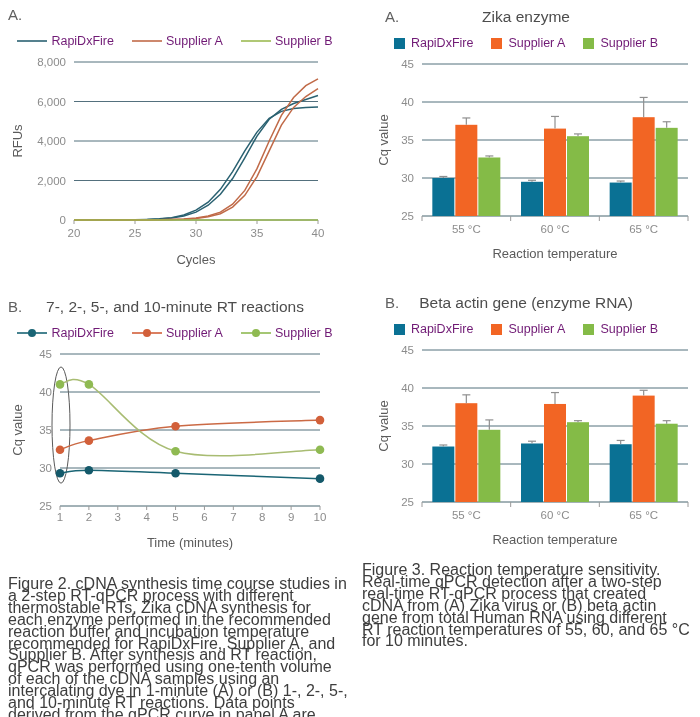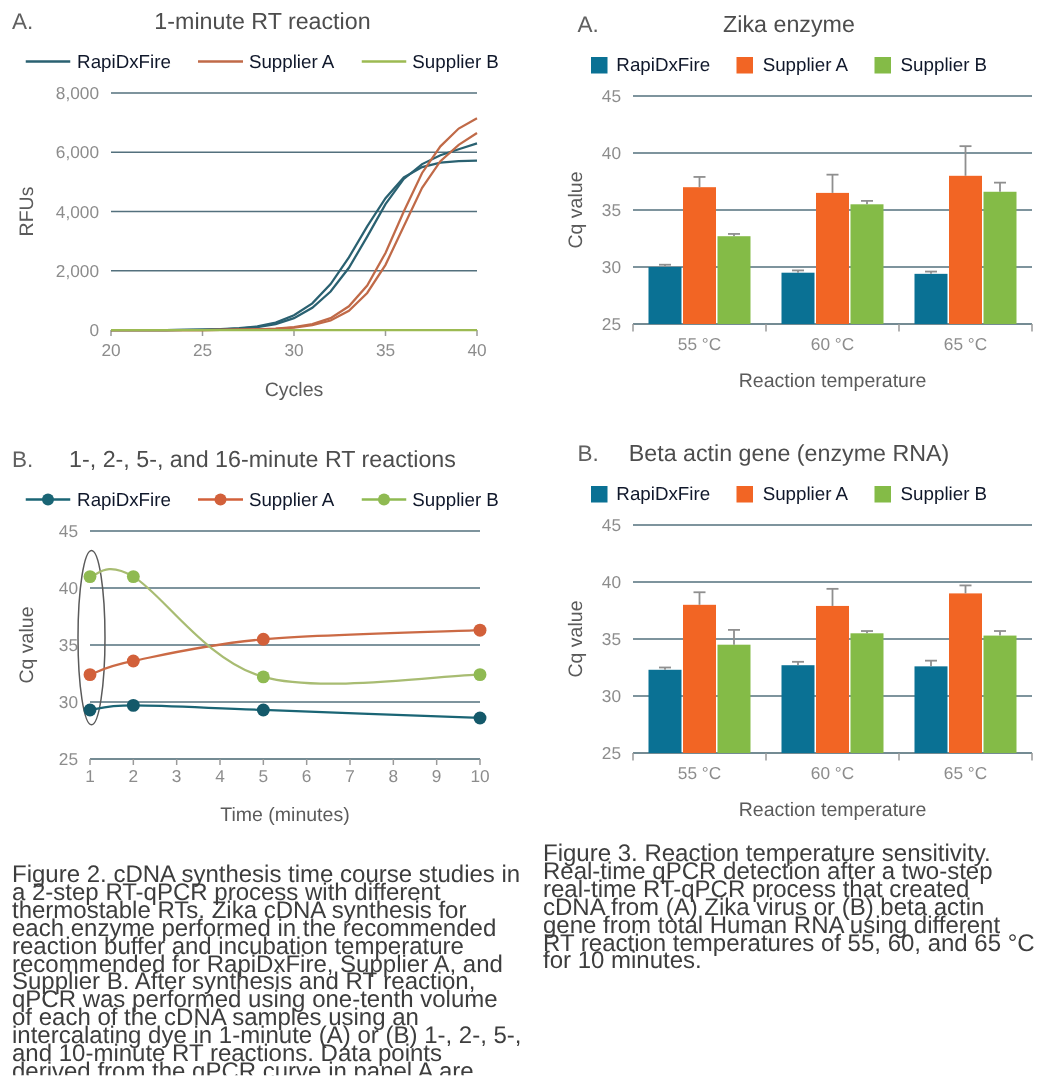--- a/index.html
+++ b/index.html
@@ -7,36 +7,35 @@
   .page{position:relative;width:700px;height:717px;background:#fff;overflow:hidden;}
   .panel{position:absolute;}
   .panel-head{position:relative;height:24px;margin-bottom:2px;}
   .panel-letter{position:absolute;left:8px;top:2px;font-size:15px;color:#606060;}
   .right-col .panel-letter{left:33px;}
   .panel-title{display:block;text-align:center;font-size:15.5px;color:#4d4d4d;padding-top:2px;}
   .legend{display:flex;justify-content:center;align-items:center;height:22px;margin-bottom:2px;}
   .legend-item{display:flex;align-items:center;margin:0 9px;}
   .legend-item .sw-square{width:11px;height:11px;margin-right:6px;display:inline-block;}
   .legend-item .sw-svg{margin-right:4px;display:inline-block;}
-  .legend-label{font-size:12.5px;color:#0f172a;white-space:nowrap;}
+  .legend-label{font-size:12.5px;color:#701a75;white-space:nowrap;}
   .chart{display:block;}
   .chart text{font-family:"Liberation Sans",sans-serif;}
   .tick-label{font-size:11.5px;fill:#8c8c8c;}
   .axis-title{font-size:13px;fill:#5b5b5b;}
   .caption{position:absolute;font-size:16px;line-height:11.9px;color:#3d3d3d;margin:0;}
 </style>
 </head>
 <body>
 
 <div class="page">
 
   <section class="panel" style="left:0;top:4px;width:350px;">
     <div class="panel-head">
       <span class="panel-letter">A.</span>
-      <span class="panel-title">1-minute RT reaction</span>
     </div>
     <div class="legend">
         <span class="legend-item">
           <svg width="30" height="12" class="sw-svg">
             <line x1="0" x2="30" y1="6" y2="6" stroke="#2a6171" stroke-width="1.6"></line>
           </svg>
           <span class="legend-label">RapiDxFire</span>
         </span>
         <span class="legend-item">
           <svg width="30" height="12" class="sw-svg">
@@ -147,21 +146,21 @@
         <line x1="222" x2="230" y1="77.92000000000003" y2="77.92000000000003" stroke="#8f8f8f" stroke-width="1.2"></line>
         <rect x="303.6666666666667" y="71.83999999999999" width="22" height="88.16000000000001" fill="#84bb47"></rect>
         <line x1="314.6666666666667" x2="314.6666666666667" y1="71.83999999999999" y2="65.76000000000002" stroke="#8f8f8f" stroke-width="1.2"></line>
         <line x1="310.6666666666667" x2="318.6666666666667" y1="65.76000000000002" y2="65.76000000000002" stroke="#8f8f8f" stroke-width="1.2"></line>
       </svg>
   </section>
 
   <section class="panel" style="left:0;top:296px;width:350px;">
     <div class="panel-head">
       <span class="panel-letter">B.</span>
-      <span class="panel-title">1-, 2-, 5-, and 16-minute RT reactions</span>
+      <span class="panel-title">7-, 2-, 5-, and 10-minute RT reactions</span>
     </div>
     <div class="legend">
         <span class="legend-item">
           <svg width="30" height="12" class="sw-svg">
             <line x1="0" x2="30" y1="6" y2="6" stroke="#1a6575" stroke-width="1.6"></line>
             <circle cx="15" cy="6" r="4" fill="#1a6575"></circle>
           </svg>
           <span class="legend-label">RapiDxFire</span>
         </span>
         <span class="legend-item">

